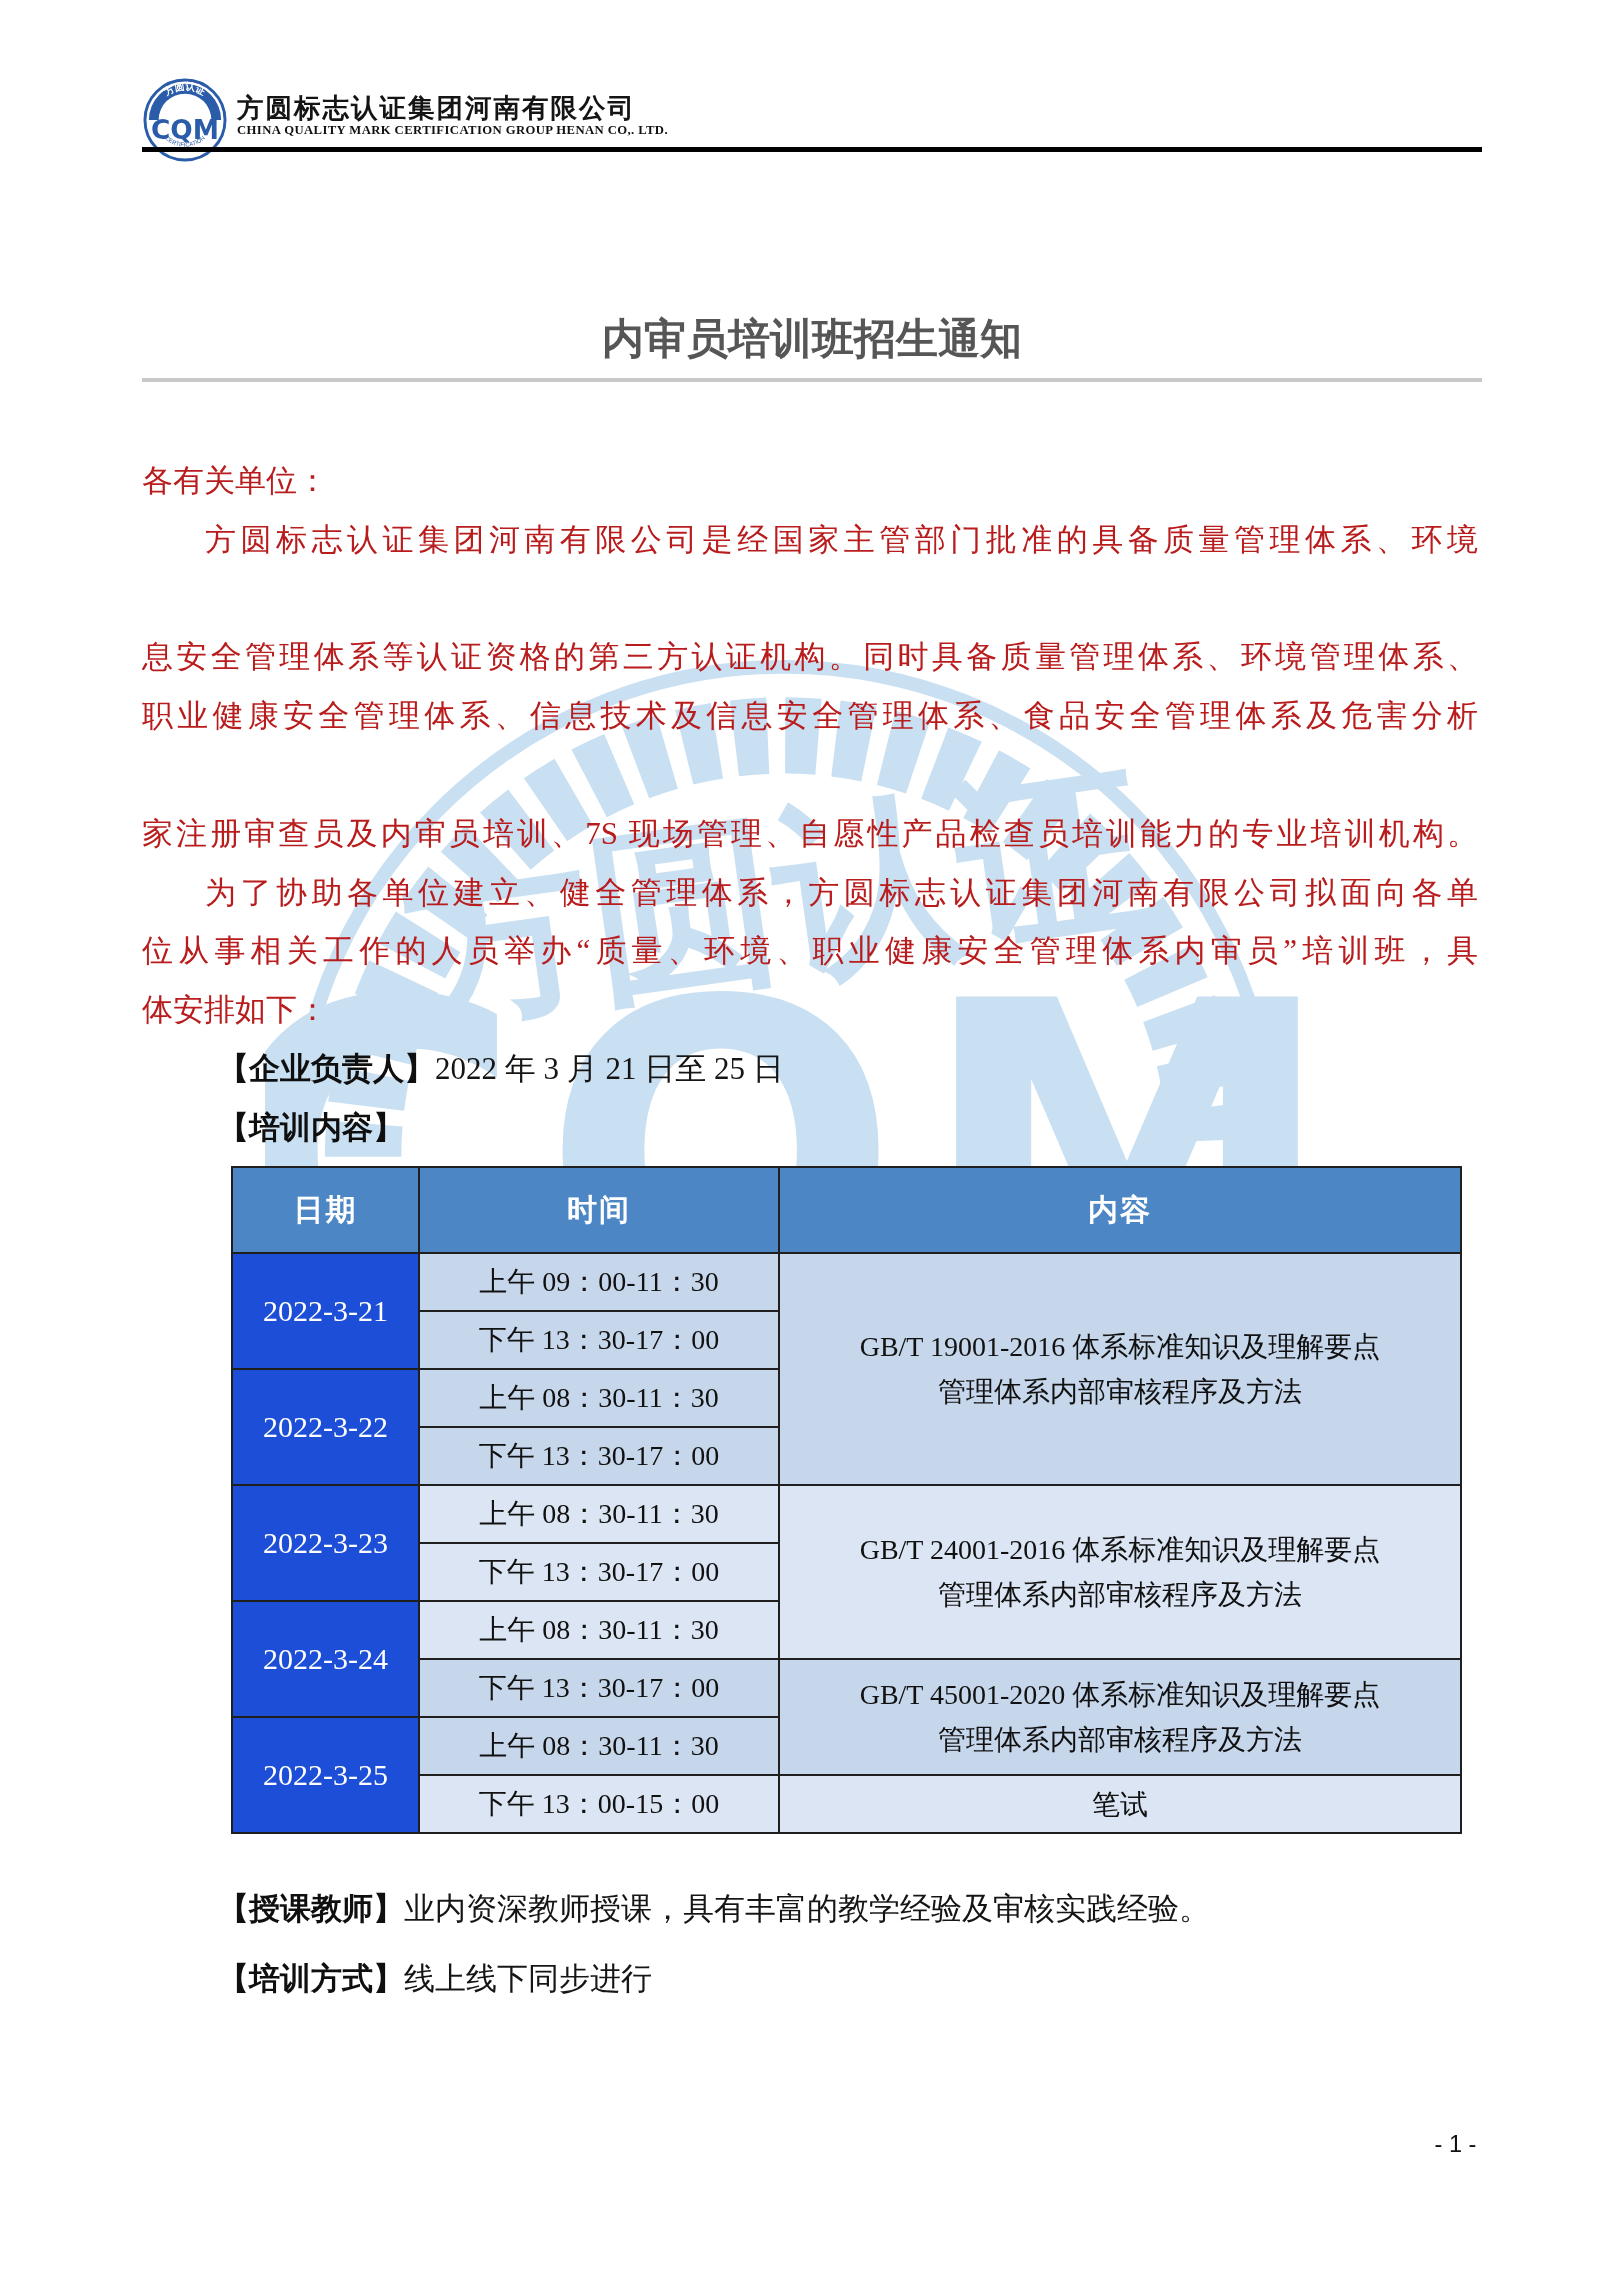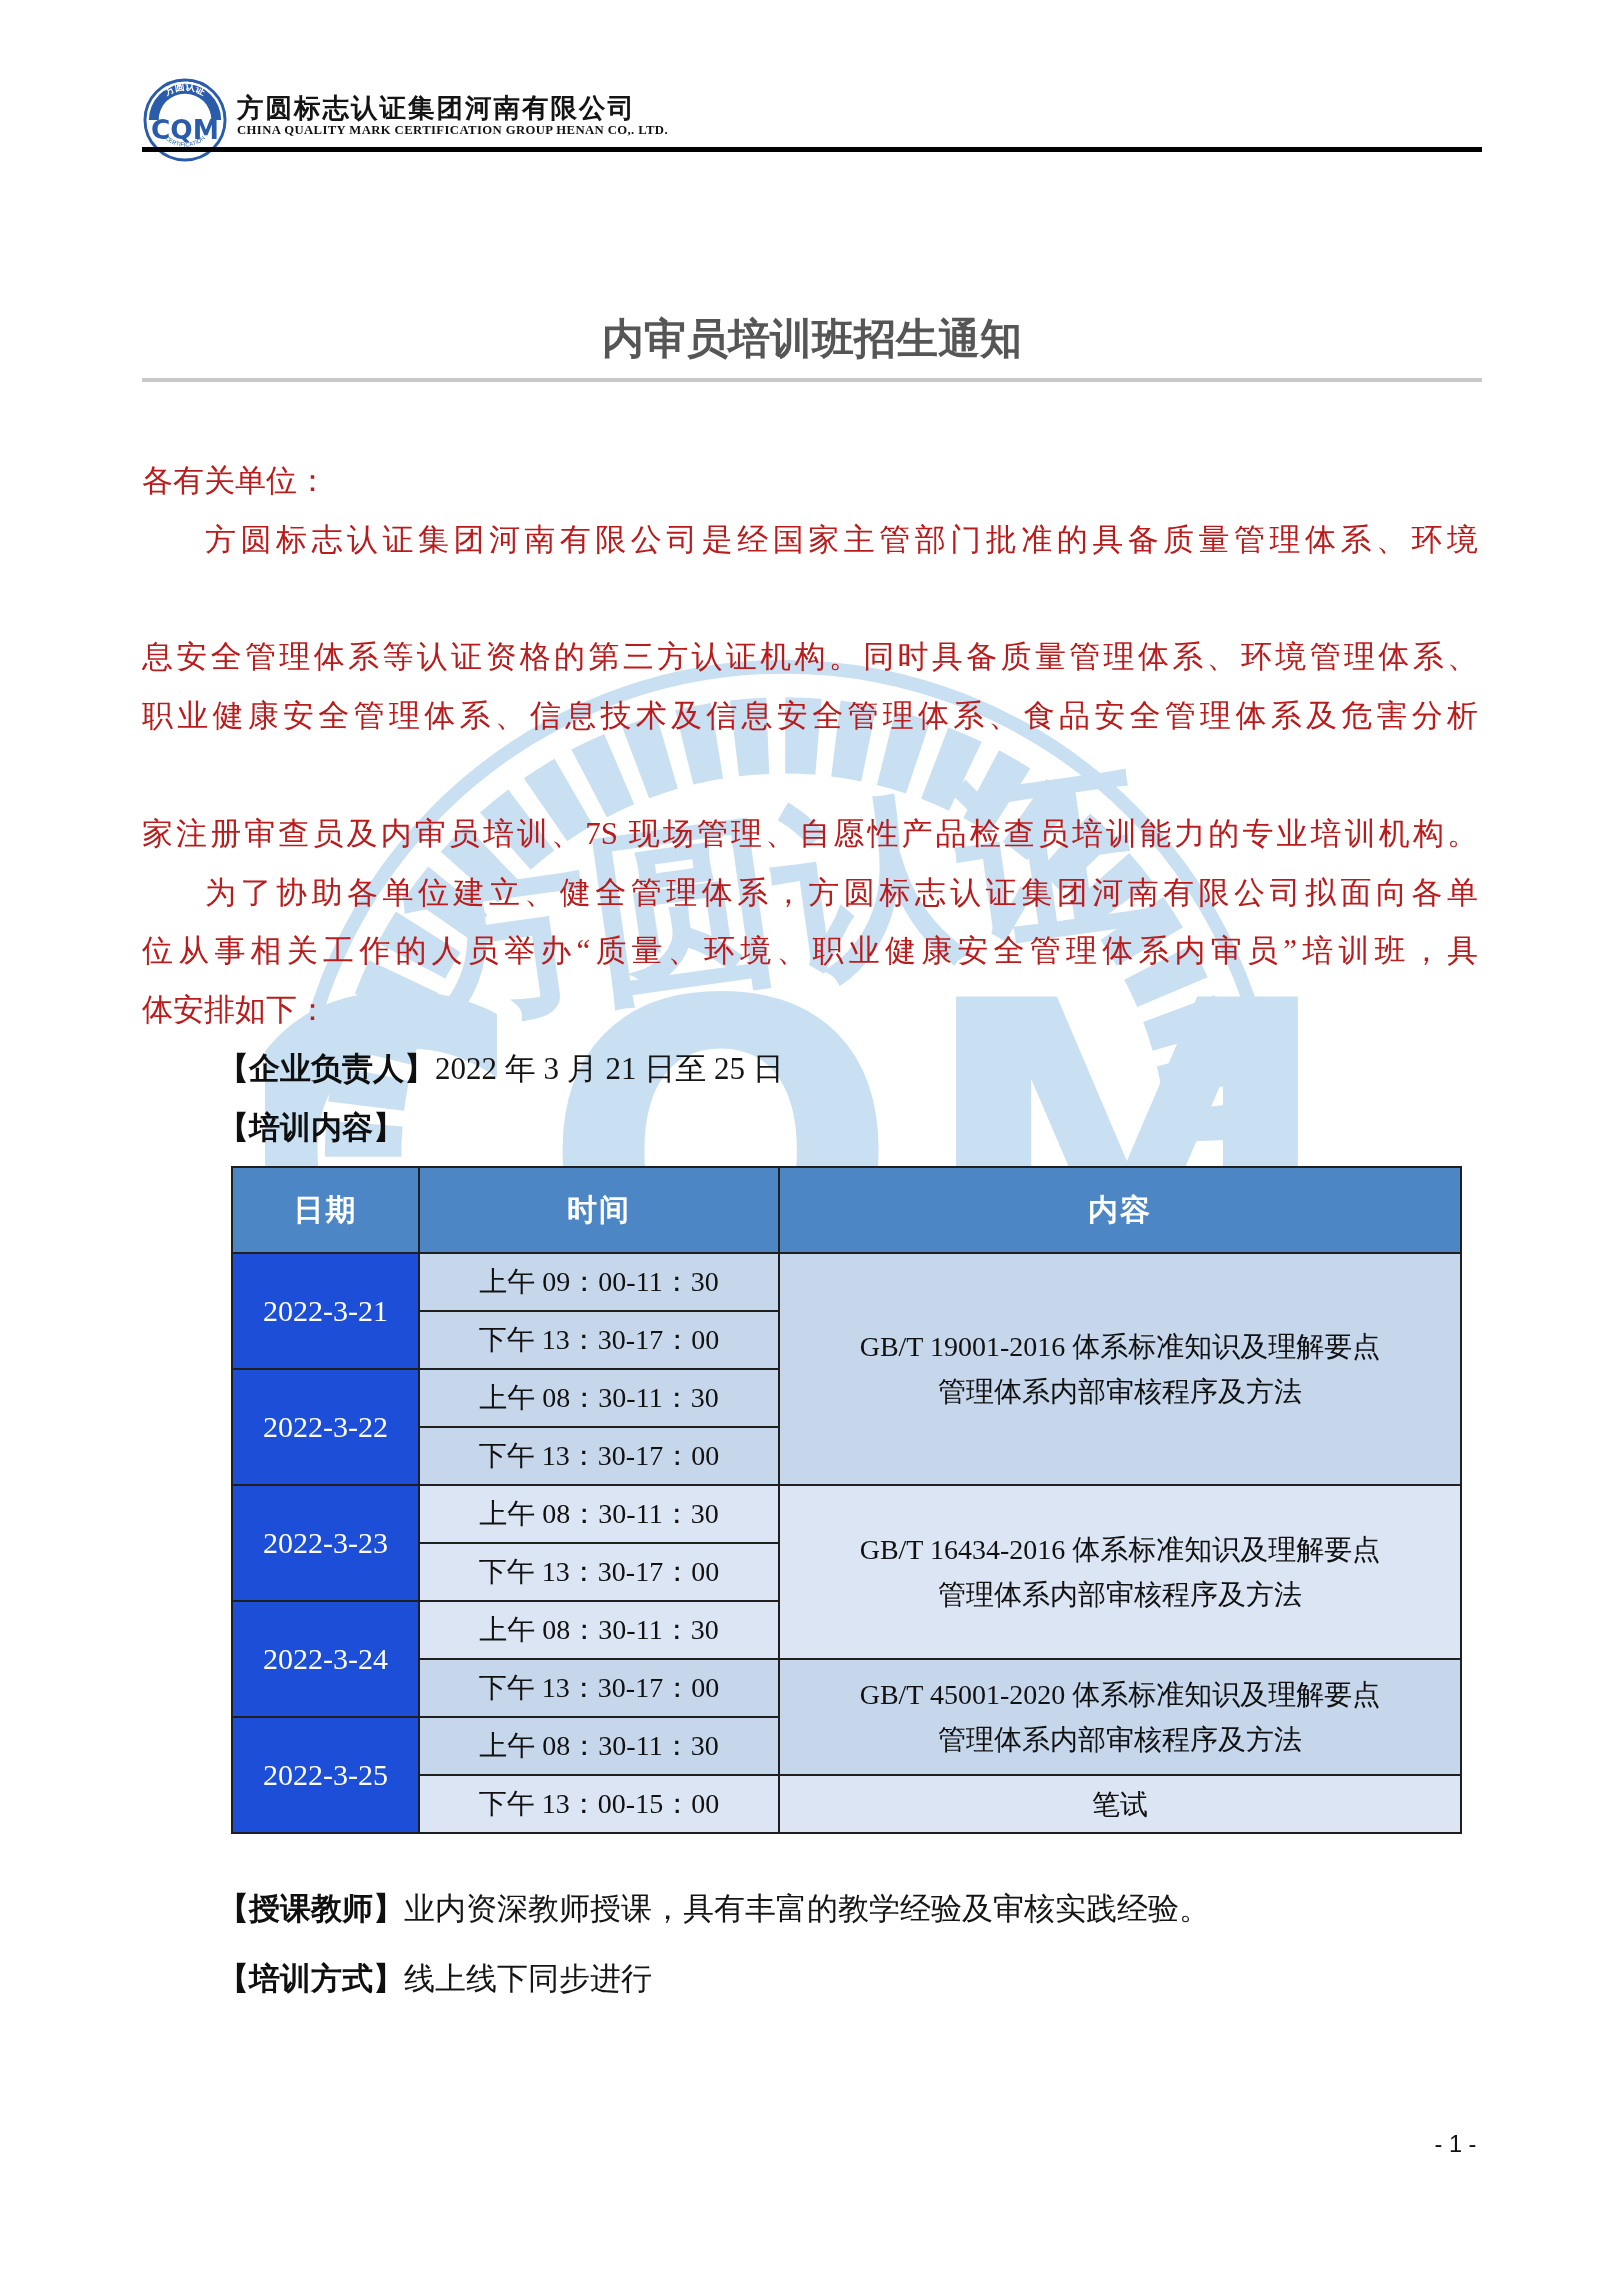--- a/index.html
+++ b/index.html
@@ -166,21 +166,21 @@
       <td class="cell-date" rowspan="2">2022-3-22</td>
       <td class="cell-time row-a">上午 08：30-11：30</td>
     </tr>
     <tr class="time-row">
       <td class="cell-time row-a">下午 13：30-17：00</td>
     </tr>
     <tr class="time-row">
       <td class="cell-date" rowspan="2">2022-3-23</td>
       <td class="cell-time row-b">上午 08：30-11：30</td>
       <td class="cell-content row-b" rowspan="3">
-        <div class="c-line">GB/T 16434-2016 体系标准知识及理解要点</div>
+        <div class="c-line">GB/T 24001-2016 体系标准知识及理解要点</div>
         <div class="c-line">管理体系内部审核程序及方法</div>
       </td>
     </tr>
     <tr class="time-row">
       <td class="cell-time row-b">下午 13：30-17：00</td>
     </tr>
     <tr class="time-row">
       <td class="cell-date" rowspan="2">2022-3-24</td>
       <td class="cell-time row-b">上午 08：30-11：30</td>
     </tr>

